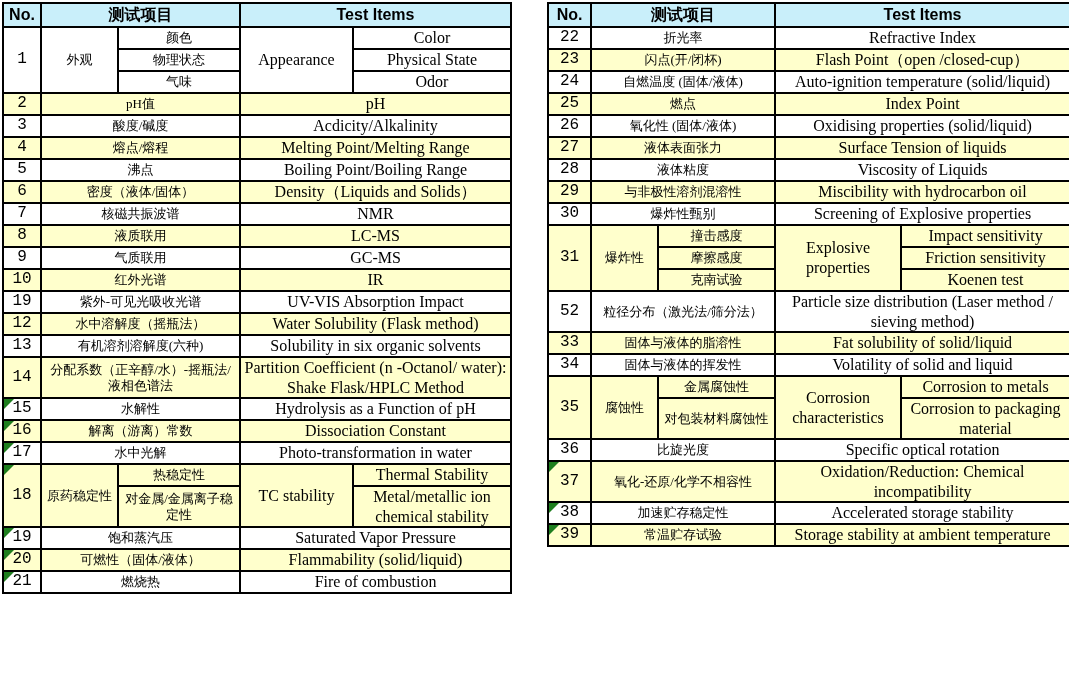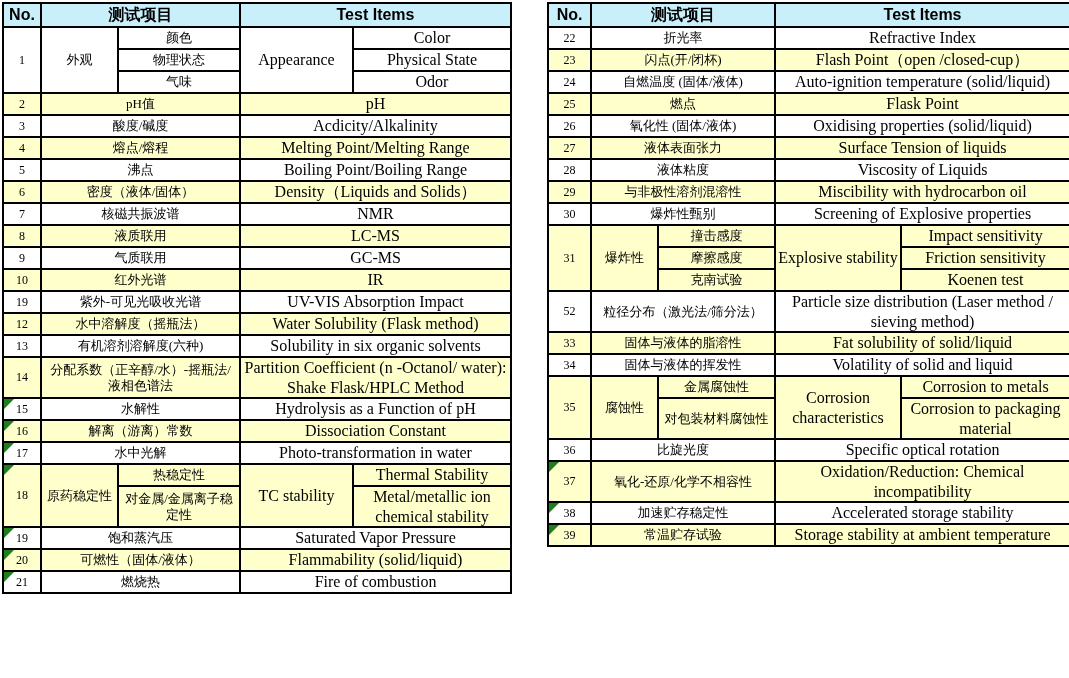--- a/index.html
+++ b/index.html
@@ -41,21 +41,21 @@
     font-weight: bold;
     font-size: 16px;
     height: 24px;
   }
   .grid td {
     font-size: 16px;
     line-height: 1.22;
     height: 22px;
   }
   td.zh-cell { font-size: 13px; margin-left: 28px; }
-  td.no-cell { font-size: 12px; }
+  td.no-cell { font-size: 16px; font-family: Liberation Mono, monospace; }
   .bg-yellow { background: var(--yellow-bg); }
   .bg-white  { background: var(--white-bg); }
   td.corner { position: relative; margin-left: 21px; }
   .corner-marker {
     position: absolute;
     top: 0; left: 0;
     width: 0; height: 0;
     border-top: 10px solid var(--corner-green);
     border-right: 10px solid transparent;
   }
@@ -232,21 +232,21 @@
           <td class="bg-yellow en-cell" colspan="2">Flash Point（open /closed-cup）</td>
         </tr>
         <tr>
           <td class="bg-white no-cell">24</td>
           <td class="bg-white zh-cell" colspan="2">自燃温度 (固体/液体)</td>
           <td class="bg-white en-cell" colspan="2">Auto-ignition temperature (solid/liquid)</td>
         </tr>
         <tr>
           <td class="bg-yellow no-cell">25</td>
           <td class="bg-yellow zh-cell" colspan="2">燃点</td>
-          <td class="bg-yellow en-cell" colspan="2">Flask Point</td>
+          <td class="bg-yellow en-cell" colspan="2">Index Point</td>
         </tr>
         <tr>
           <td class="bg-white no-cell">26</td>
           <td class="bg-white zh-cell" colspan="2">氧化性 (固体/液体)</td>
           <td class="bg-white en-cell" colspan="2">Oxidising properties (solid/liquid)</td>
         </tr>
         <tr>
           <td class="bg-yellow no-cell">27</td>
           <td class="bg-yellow zh-cell" colspan="2">液体表面张力</td>
           <td class="bg-yellow en-cell" colspan="2">Surface Tension of liquids</td>
@@ -263,21 +263,21 @@
         </tr>
         <tr>
           <td class="bg-white no-cell">30</td>
           <td class="bg-white zh-cell" colspan="2">爆炸性甄别</td>
           <td class="bg-white en-cell" colspan="2">Screening of Explosive properties</td>
         </tr>
         <tr>
           <td class="bg-yellow no-cell" rowspan="3">31</td>
           <td class="bg-yellow zh-cell" rowspan="3">爆炸性</td>
           <td class="bg-yellow zh-cell">撞击感度</td>
-          <td class="bg-yellow en-cell" rowspan="3">Explosive stability</td>
+          <td class="bg-yellow en-cell" rowspan="3">Explosive properties</td>
           <td class="bg-yellow en-cell">Impact sensitivity</td>
         </tr>
         <tr>
           <td class="bg-yellow zh-cell">摩擦感度</td>
           <td class="bg-yellow en-cell">Friction sensitivity</td>
         </tr>
         <tr>
           <td class="bg-yellow zh-cell">克南试验</td>
           <td class="bg-yellow en-cell">Koenen test</td>
         </tr>

